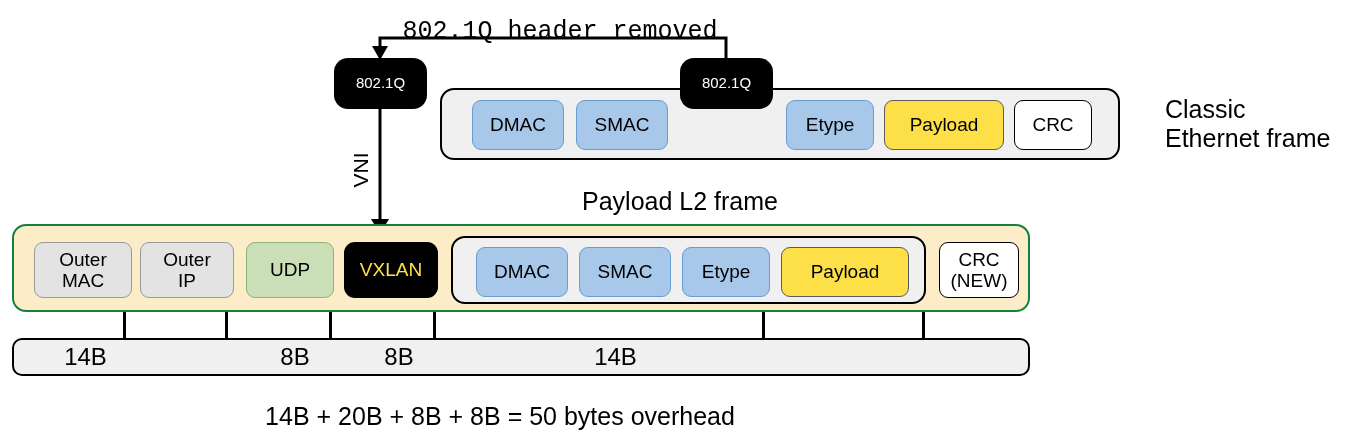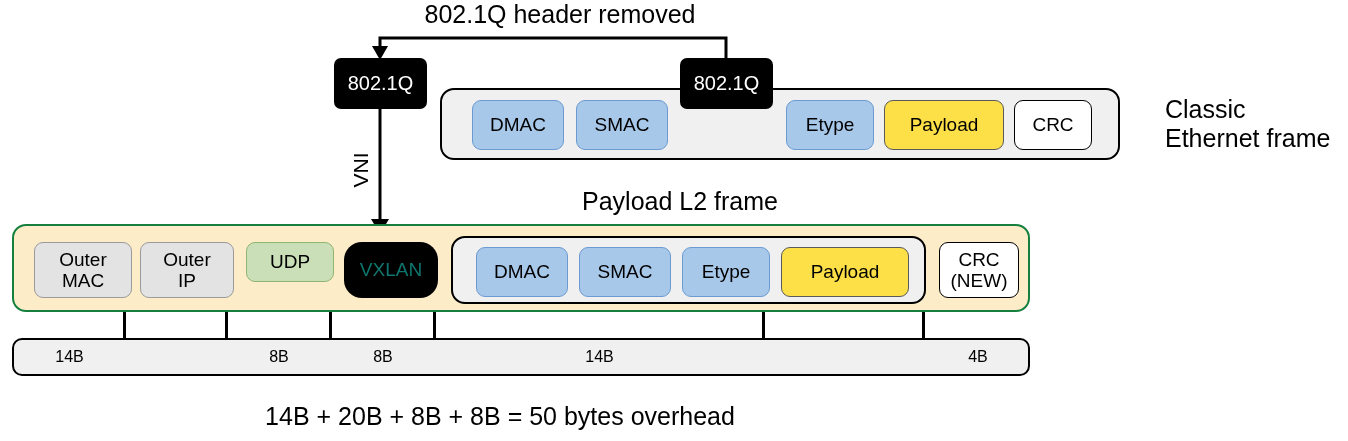--- a/index.html
+++ b/index.html
@@ -19,44 +19,44 @@
     background:#fdecc8;border:2px solid #15803d;border-radius:14px;
   }
 
   
   .fld{border:1.5px solid #000;border-radius:9px;font-size:19px;}
   .fld-blue{background:#a8c8ea;border-color:#6b9bd2;text-align:right;}
   .fld-grey{background:#fde047;border-color:#5a5a5a;}
   .fld-white{background:#ffffff;border-color:#000;text-align:center;}
   .fld-lgrey{background:#e3e3e3;border-color:#9a9a9a;}
   .fld-green{background:#cadfb8;border-color:#8fb572;}
-  .fld-black{background:#000000;border:none;border-radius:18px;color:#0f766e;}
+  .fld-black{background:#000000;border:none;border-radius:11px;color:#fde047;}
 
   .tag-black{
-    background:#000;color:#fff;border-radius:7px;font-size:20px;
+    background:#000;color:#fff;border-radius:14px;font-size:15px;
   }
   .label-big{font-size:25px;}
 
   .ruler{
     background:#f0f0f0;border:2px solid #000;border-radius:10px;
   }
-  .ruler-cell{font-size:16px;position:absolute;top:0;height:100%;
-              display:flex;align-items:center;justify-content:center;}
+  .ruler-cell{font-size:24px;position:absolute;top:0;height:100%;
+              display:flex;align-items:center;justify-content:center;padding-left:16px;}
   .tick{position:absolute;width:3px;background:#000;}
 
   .vni{
     font-size:21px;transform:rotate(-90deg);transform-origin:center center;
     white-space:nowrap;
   }
   svg{position:absolute;left:0;top:0;overflow:visible;}
 </style>
 </head>
 <body>
 
-<div class="abs ctr label-big" style="left:330px;top:0;width:460px;height:28px;">802.1Q header removed</div>
+<div class="abs ctr label-big" style="left:330px;top:18px;width:460px;height:28px;font-family:Liberation Mono, monospace;">802.1Q header removed</div>
 
 <svg class="abs" width="1348" height="441" style="left:0;top:0;pointer-events:none;">
   <path d="M726,58 L726,38 L380,38 L380,49" stroke="#000" stroke-width="3" fill="none"></path>
   <polygon points="380,60 372,46 388,46" fill="#000"></polygon>
 
   <path d="M380,108 L380,222" stroke="#000" stroke-width="3" fill="none"></path>
   <polygon points="380,234 371,219 389,219" fill="#000"></polygon>
 </svg>
 
 <div class="abs ctr tag-black" style="left:334px;top:58px;width:93px;height:51px;">802.1Q</div>
@@ -90,21 +90,21 @@
   <div class="abs ctr fld fld-lgrey" style="left:20px;top:16px;width:98px;height:56px;flex-direction:column;">
     <span>Outer</span>
     <span>MAC</span>
   </div>
 
   <div class="abs ctr fld fld-lgrey" style="left:126px;top:16px;width:94px;height:56px;flex-direction:column;">
     <span>Outer</span>
     <span>IP</span>
   </div>
 
-  <div class="abs ctr fld fld-green" style="left:232px;top:16px;width:88px;height:40px;">UDP</div>
+  <div class="abs ctr fld fld-green" style="left:232px;top:16px;width:88px;height:56px;">UDP</div>
 
   <div class="abs ctr fld fld-black" style="left:330px;top:16px;width:94px;height:56px;">VXLAN</div>
 
   <div class="abs frame-outer" style="left:437px;top:10px;width:475px;height:68px;">
 
     <div class="abs ctr fld fld-blue" style="left:23px;top:9px;width:92px;height:50px;">DMAC</div>
 
     <div class="abs ctr fld fld-blue" style="left:126px;top:9px;width:92px;height:50px;">SMAC</div>
 
     <div class="abs ctr fld fld-blue" style="left:229px;top:9px;width:88px;height:50px;">Etype</div>
@@ -123,16 +123,15 @@
 <div class="abs tick" style="left:329px;top:312px;height:30px;"></div>
 <div class="abs tick" style="left:433px;top:312px;height:30px;"></div>
 <div class="abs tick" style="left:762px;top:312px;height:30px;"></div>
 <div class="abs tick" style="left:922px;top:312px;height:30px;"></div>
 
 <div class="abs ruler" style="left:12px;top:338px;width:1018px;height:38px;">
   <div class="ruler-cell" style="left:0px;width:111px;">14B</div>
   <div class="ruler-cell" style="left:213px;width:104px;">8B</div>
   <div class="ruler-cell" style="left:317px;width:104px;">8B</div>
   <div class="ruler-cell" style="left:421px;width:329px;">14B</div>
-  <div class="ruler-cell" style="left:910px;width:108px;">4B</div>
 </div>
 
 <div class="abs ctr label-big" style="left:180px;top:400px;width:640px;height:32px;">14B + 20B + 8B + 8B = 50 bytes overhead</div>
 
 </body></html>

